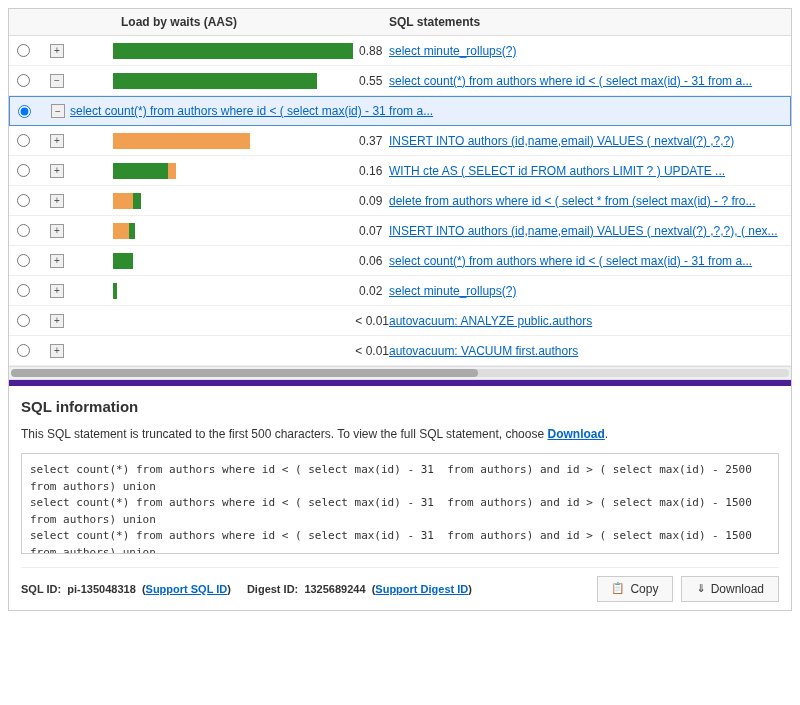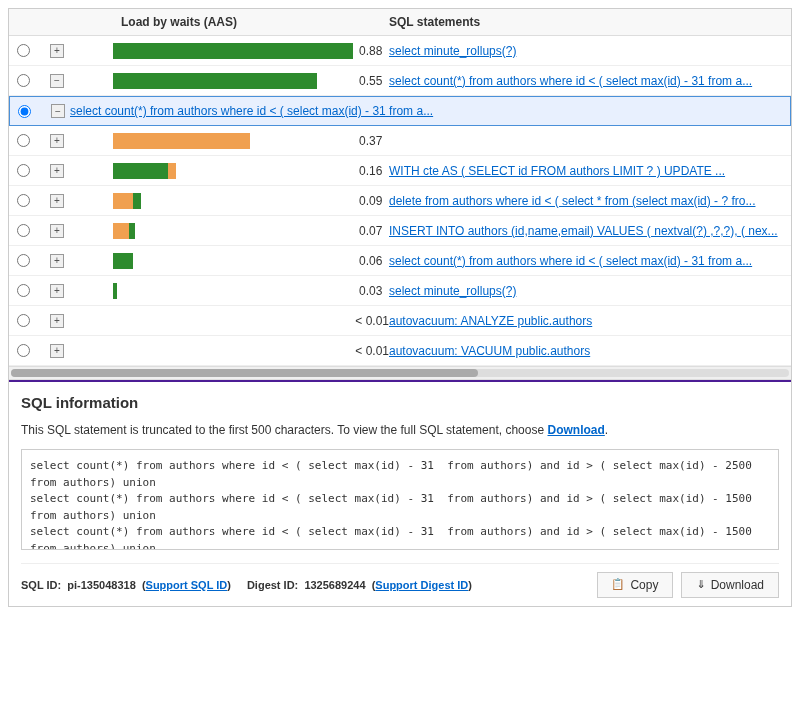--- a/index.html
+++ b/index.html
@@ -32,21 +32,21 @@
     .bar-label { font-size: 12px; color: #333; min-width: 30px; }
 
     .bar-multi { display: flex; height: 16px; }
 
     
     .scrollbar-area { height: 14px; background: #f0f0f0; border-top: 1px solid #ddd; border-bottom: 1px solid #ddd; display: flex; align-items: center; padding: 0 2px; }
     .scrollbar-track { flex: 1; height: 8px; background: #ddd; border-radius: 4px; position: relative; }
     .scrollbar-thumb { position: absolute; left: 0; top: 0; width: 60%; height: 8px; background: #aaa; border-radius: 4px; }
 
     
-    .sql-info-section { padding: 12px 12px 0 12px; border-top: 2px solid #4c1d95; }
+    .sql-info-section { padding: 12px 12px 0 12px; border-top: 6px solid #4c1d95; }
     .sql-info-title { font-size: 15px; font-weight: bold; margin-bottom: 10px; }
     .sql-info-desc { font-size: 12px; margin-bottom: 10px; color: #333; line-height: 1.5; }
     .sql-info-desc strong { font-weight: bold; }
 
     .sql-text-area { border: 1px solid #ccc; padding: 8px; font-family: monospace; font-size: 11px; line-height: 1.5; color: #333; min-height: 90px; background: #fff; margin-bottom: 10px; resize: none; width: 100%; }
 
     .sql-footer { display: flex; align-items: center; justify-content: space-between; padding: 8px 0; border-top: 1px solid #eee; }
     .sql-ids { font-size: 11px; color: #333; display: flex; gap: 16px; font-weight: bold; }
     .sql-actions { display: flex; gap: 8px; }
     .action-btn { border: 1px solid #ccc; background: #f8f8f8; padding: 5px 14px; font-size: 12px; cursor: pointer; display: flex; align-items: center; gap: 5px; color: #333; }
@@ -118,20 +118,21 @@
           </div>
         <div class="expand-cell">
             <div class="expand-btn">+</div>
           </div>
         <div class="bar-cell">
           <div class="bar-track">
             <div class="bar-fill bar-orange" style="width:137px"></div>
           </div>
           <span class="bar-label">0.37</span>
         </div>
+        <div class="sql-cell">INSERT INTO authors (id,name,email) VALUES ( nextval(?) ,?,?)</div>
       </div>
 
       <div class="table-row">
         <div class="radio-cell">
             <input type="radio" name="sql-row" style="">
           </div>
         <div class="expand-cell">
             <div class="expand-btn">+</div>
           </div>
         <div class="bar-cell">
@@ -204,21 +205,21 @@
         <div class="radio-cell">
             <input type="radio" name="sql-row" style="">
           </div>
         <div class="expand-cell">
             <div class="expand-btn">+</div>
           </div>
         <div class="bar-cell">
           <div class="bar-track">
             <div class="bar-fill bar-green" style="width:4px"></div>
           </div>
-          <span class="bar-label">0.03</span>
+          <span class="bar-label">0.02</span>
         </div>
         <div class="sql-cell">select minute_rollups(?)</div>
       </div>
 
       <div class="table-row">
         <div class="radio-cell">
             <input type="radio" name="sql-row" style="">
           </div>
         <div class="expand-cell">
             <div class="expand-btn">+</div>
@@ -234,21 +235,21 @@
         <div class="radio-cell">
             <input type="radio" name="sql-row" style="">
           </div>
         <div class="expand-cell">
             <div class="expand-btn">+</div>
           </div>
         <div class="bar-cell">
           <div class="bar-track"></div>
           <span class="bar-label">&lt; 0.01</span>
         </div>
-        <div class="sql-cell">autovacuum: VACUUM public.authors</div>
+        <div class="sql-cell">autovacuum: VACUUM first.authors</div>
       </div>
     </div>
 
     <div class="scrollbar-area">
       <div class="scrollbar-track">
         <div class="scrollbar-thumb"></div>
       </div>
     </div>
   </div>
 

